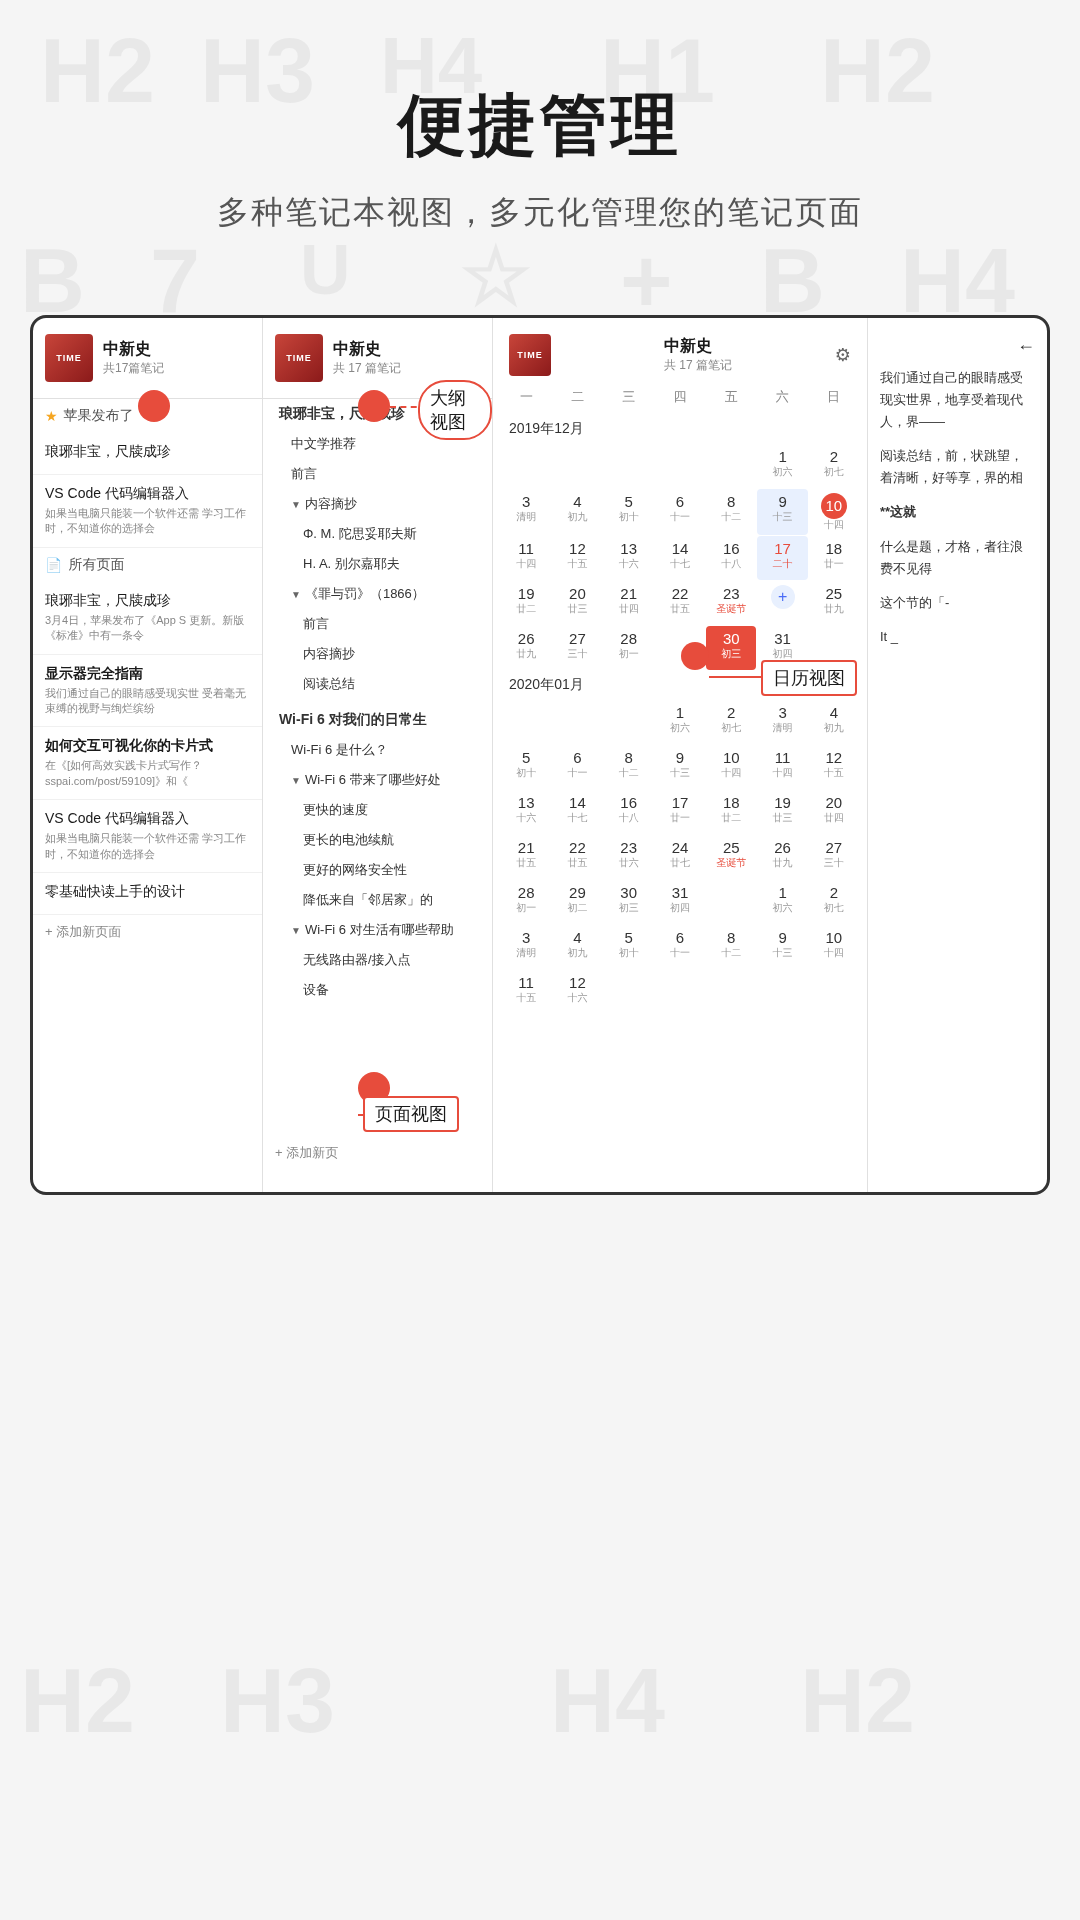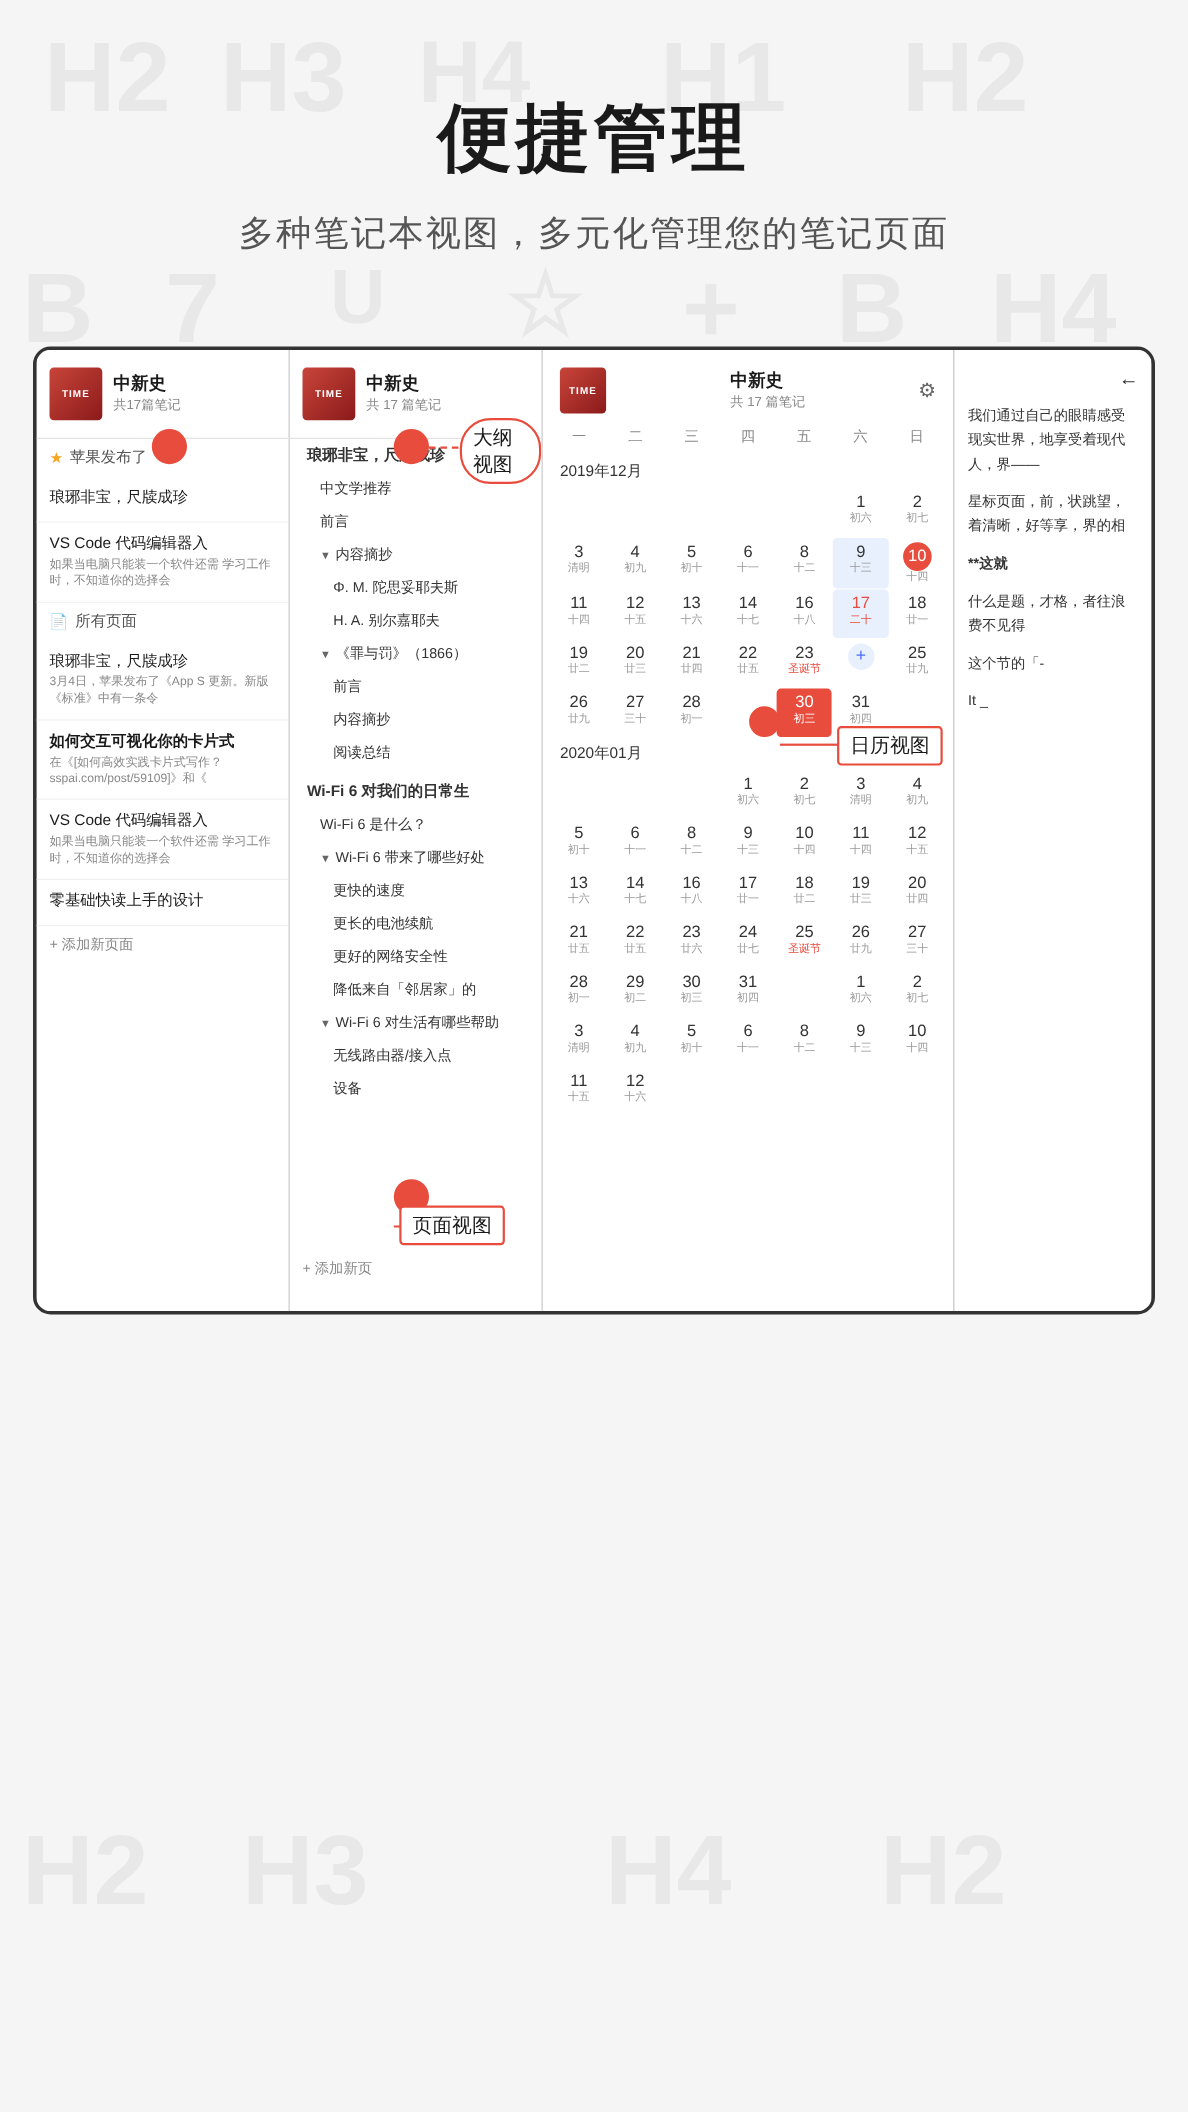--- a/index.html
+++ b/index.html
@@ -382,20 +382,24 @@
       <div class="all-pages">
         <span class="page-icon">📄</span>
         <span>所有页面</span>
       </div>
 
       <div class="list-item">
         <div class="list-item-title">琅琊非宝，尺牍成珍</div>
         <div class="list-item-desc">3月4日，苹果发布了《App S 更新。新版《标准》中有一条令</div>
       </div>
 
+      <div class="list-item list-item-bold">
+        <div class="list-item-title">显示器完全指南</div>
+        <div class="list-item-desc">我们通过自己的眼睛感受现实世 受着毫无束缚的视野与绚烂缤纷</div>
+      </div>
 
       <div class="list-item list-item-bold">
         <div class="list-item-title">如何交互可视化你的卡片式</div>
         <div class="list-item-desc">在《[如何高效实践卡片式写作？ sspai.com/post/59109]》和《</div>
       </div>
 
       <div class="list-item">
         <div class="list-item-title">VS Code 代码编辑器入</div>
         <div class="list-item-desc">如果当电脑只能装一个软件还需 学习工作时，不知道你的选择会</div>
       </div>
@@ -820,21 +824,21 @@
         </div>
       </div>
     </div>
 
     <div class="panel-text">
       <div style="display:flex; align-items:center; justify-content:flex-end; margin-bottom:12px;">
         <span style="font-size:18px; color:#333; cursor:pointer;">←</span>
       </div>
       <div class="text-content">
         <p>我们通过自己的眼睛感受现实世界，地享受着现代人，界——</p>
-        <p>星标页面，前，状跳望，着清晰，好等享，界的相</p>
+        <p>阅读总结，前，状跳望，着清晰，好等享，界的相</p>
         <p><span class="text-bold">**这就</span></p>
         <p>什么是题，才格，者往浪费不见得</p>
         <p>这个节的「-</p>
         <p>It _</p>
       </div>
     </div>
 
   </div>
 
 </div>

